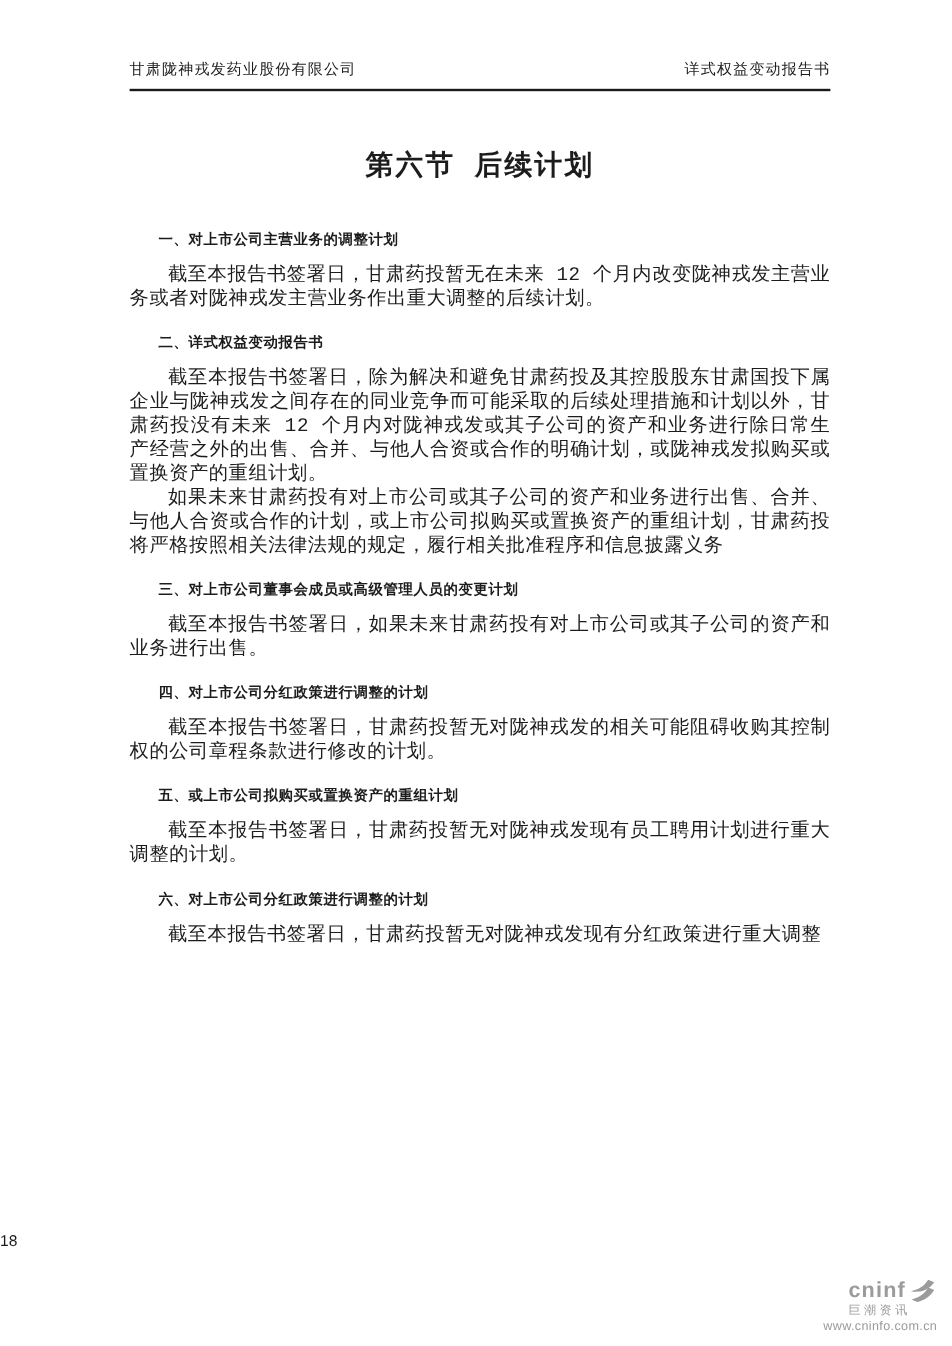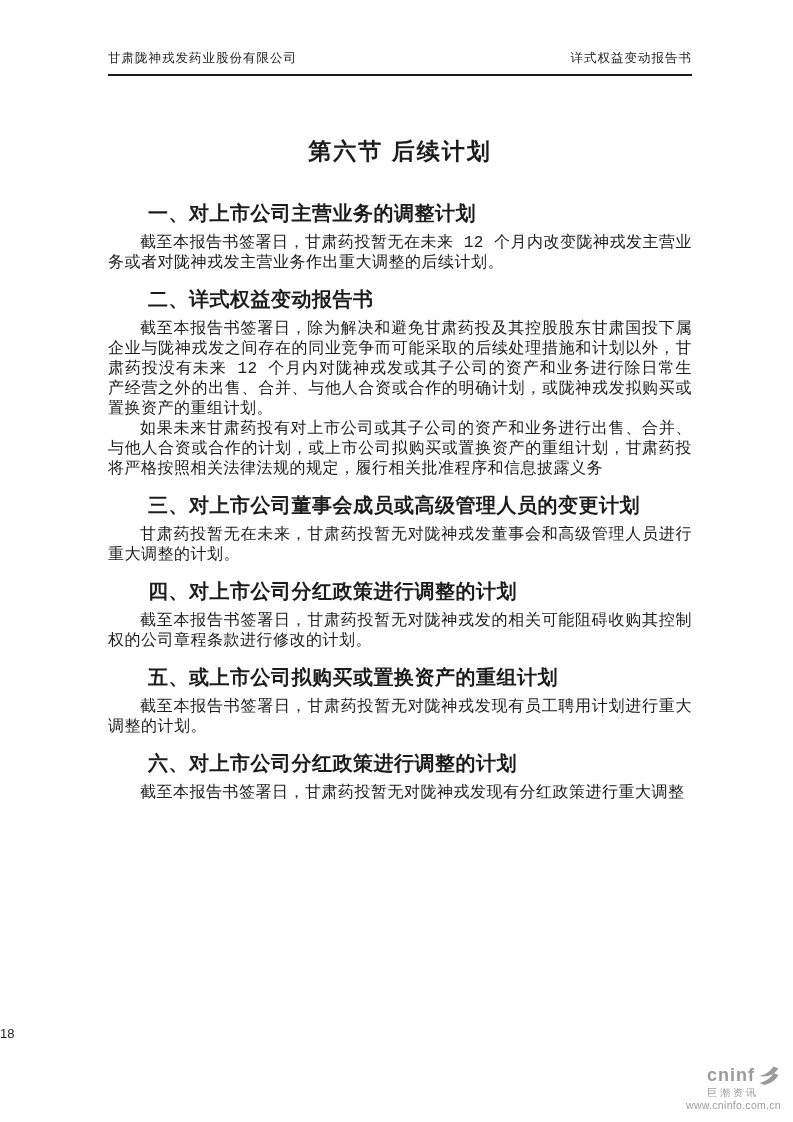--- a/index.html
+++ b/index.html
@@ -21,34 +21,34 @@
   .page-header {
     display: flex;
     justify-content: space-between;
     align-items: flex-end;
     font-size: 12.5px;
     padding-bottom: 7px;
     border-bottom: 2px solid #1a1a1a;
     letter-spacing: 1px;
   }
   .doc-title {
-    margin-top: 60px;
+    margin-top: 46px;
     text-align: center;
-    font-family: Liberation Sans, sans-serif;
+    font-family: Liberation Mono, monospace;
     font-weight: bold;
     font-size: 23px;
     letter-spacing: 2px;
   }
   .content {
     margin-top: 34px;
   }
   .sec-heading {
     font-family: Liberation Serif, serif;
     font-weight: bold;
-    font-size: 20px;
+    font-size: 12px;
     line-height: 24px;
     padding-left: 2em;
     margin-top: 14px;
     margin-bottom: 8px;
     letter-spacing: 0.5px;
   }
   .para {
     font-size: 16px;
     line-height: 20px;
     text-align: justify;
@@ -119,21 +119,21 @@
     </div>
 
     <div>
       <h2 class="sec-heading">二、详式权益变动报告书</h2>
       <p class="para">截至本报告书签署日，除为解决和避免甘肃药投及其控股股东甘肃国投下属企业与陇神戎发之间存在的同业竞争而可能采取的后续处理措施和计划以外，甘肃药投没有未来 12 个月内对陇神戎发或其子公司的资产和业务进行除日常生产经营之外的出售、合并、与他人合资或合作的明确计划，或陇神戎发拟购买或置换资产的重组计划。</p>
       <p class="para">如果未来甘肃药投有对上市公司或其子公司的资产和业务进行出售、合并、与他人合资或合作的计划，或上市公司拟购买或置换资产的重组计划，甘肃药投将严格按照相关法律法规的规定，履行相关批准程序和信息披露义务</p>
     </div>
 
     <div>
       <h2 class="sec-heading">三、对上市公司董事会成员或高级管理人员的变更计划</h2>
-      <p class="para">甘肃药投暂无在未来，甘肃药投暂无对陇神戎发董事会和高级管理人员进行重大调整的计划。</p>
+      <p class="para">截至本报告书签署日，如果未来甘肃药投有对上市公司或其子公司的资产和业务进行出售。</p>
     </div>
 
     <div>
       <h2 class="sec-heading">四、对上市公司分红政策进行调整的计划</h2>
       <p class="para">截至本报告书签署日，甘肃药投暂无对陇神戎发的相关可能阻碍收购其控制权的公司章程条款进行修改的计划。</p>
     </div>
 
     <div>
       <h2 class="sec-heading">五、或上市公司拟购买或置换资产的重组计划</h2>
       <p class="para">截至本报告书签署日，甘肃药投暂无对陇神戎发现有员工聘用计划进行重大调整的计划。</p>

